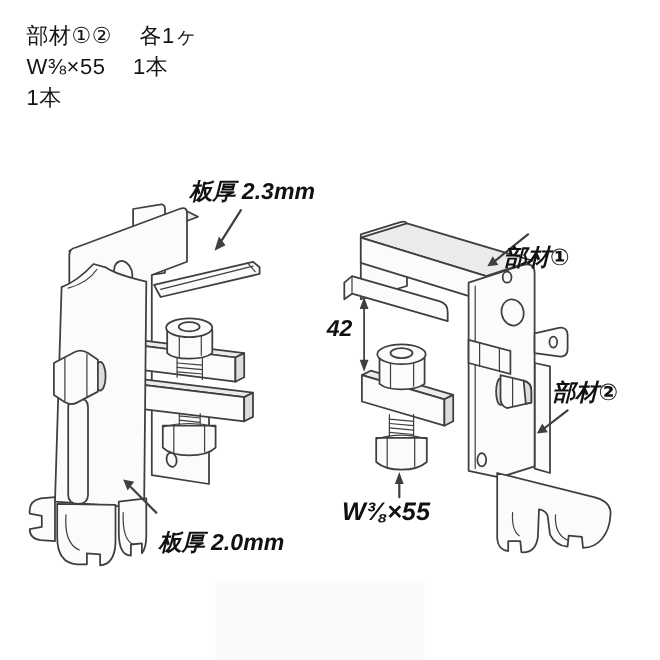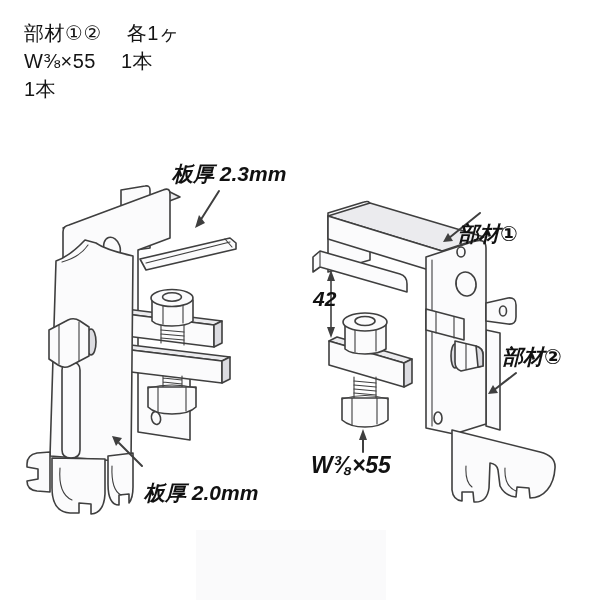--- a/index.html
+++ b/index.html
@@ -166,15 +166,15 @@
     </div>
     <div class="parts-row">
       <span class="qty">1本</span>
     </div>
   </div>
 
   <div class="lbl lbl-21" style="left:172px;top:160px;">板厚 2.3mm</div>
   <div class="lbl lbl-21" style="left:144px;top:455px;margin-top:24px;">板厚 2.0mm</div>
   <div class="lbl lbl-21" style="left:458px;top:196px;margin-top:24px;">部材①</div>
   <div class="lbl lbl-21" style="left:502px;top:343px;">部材②</div>
-  <div class="lbl lbl-21" style="left:297px;top:287px;margin-left:16px;">42</div>
+  <div class="lbl lbl-21" style="left:297px;top:287px;">42</div>
   <div class="lbl lbl-23" style="left:311px;top:452px;">W⅜×55</div>
 </div>
 
 </body></html>

